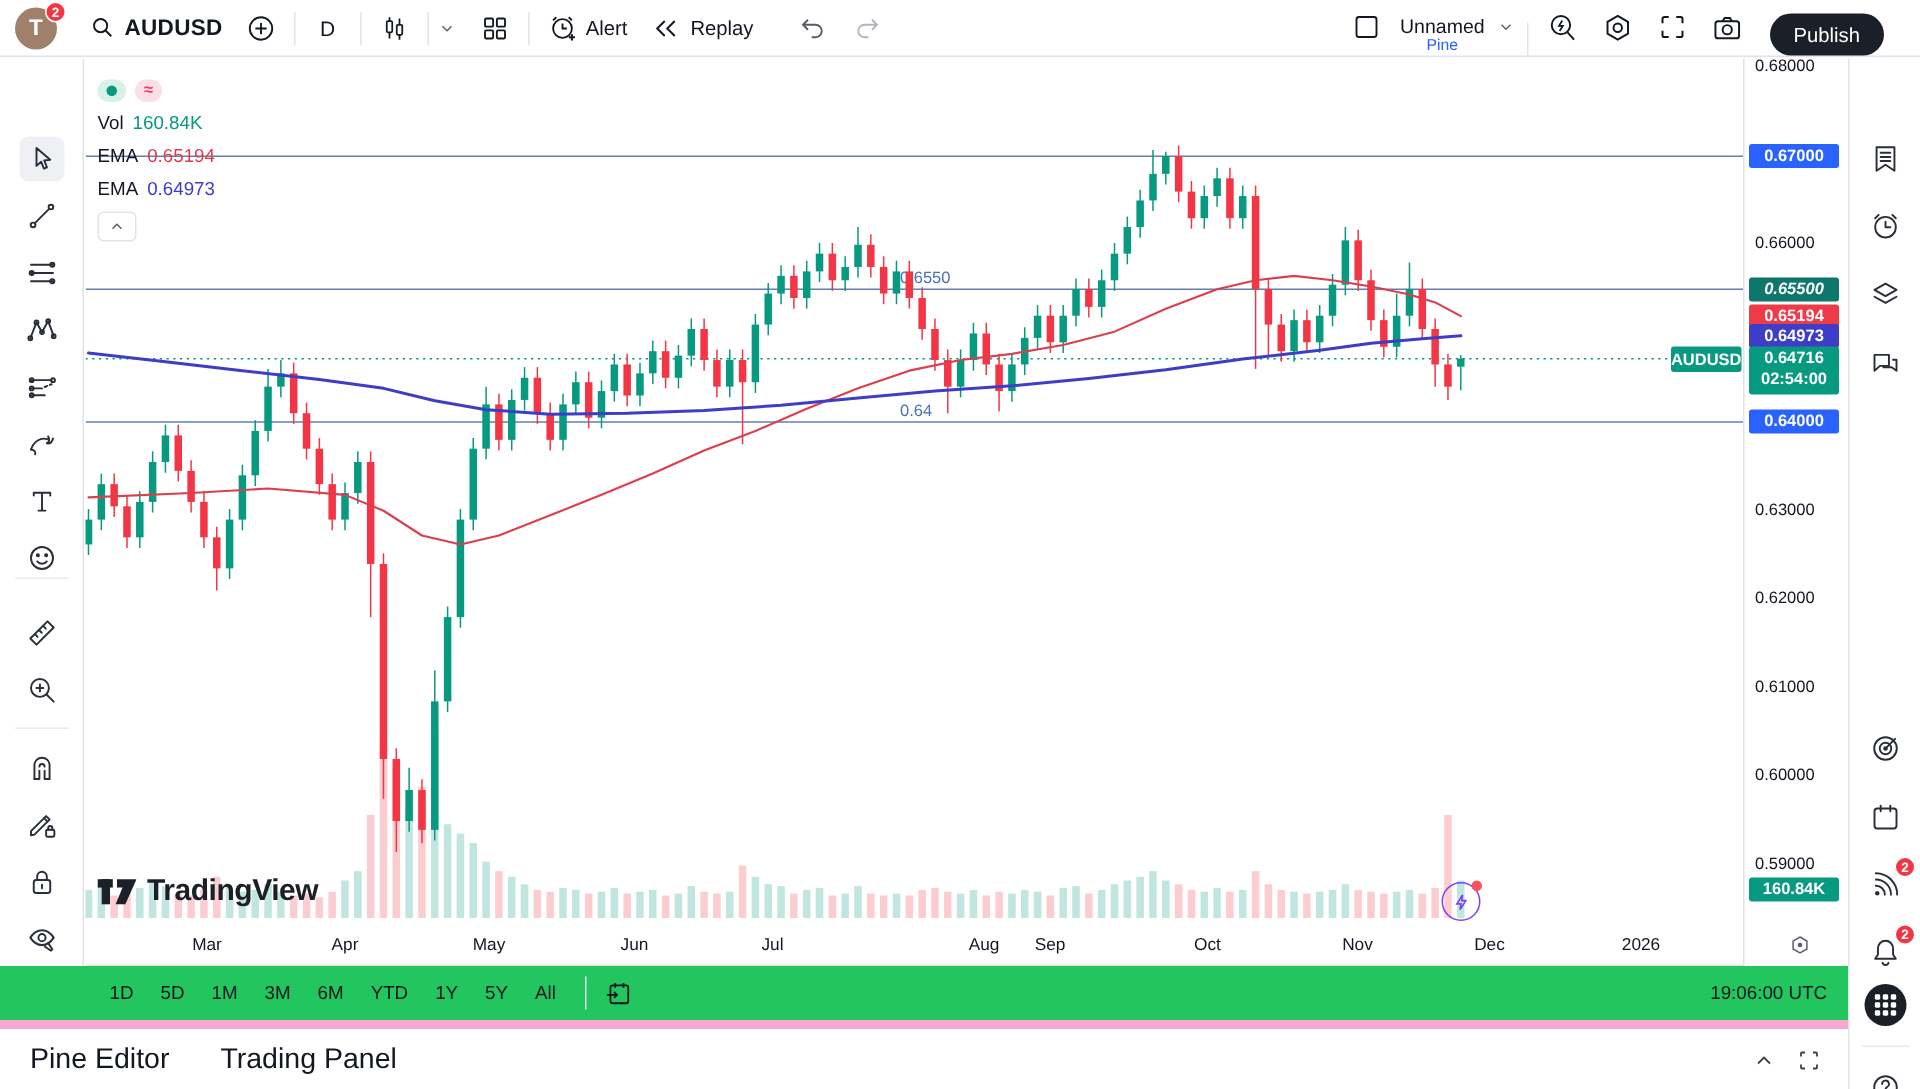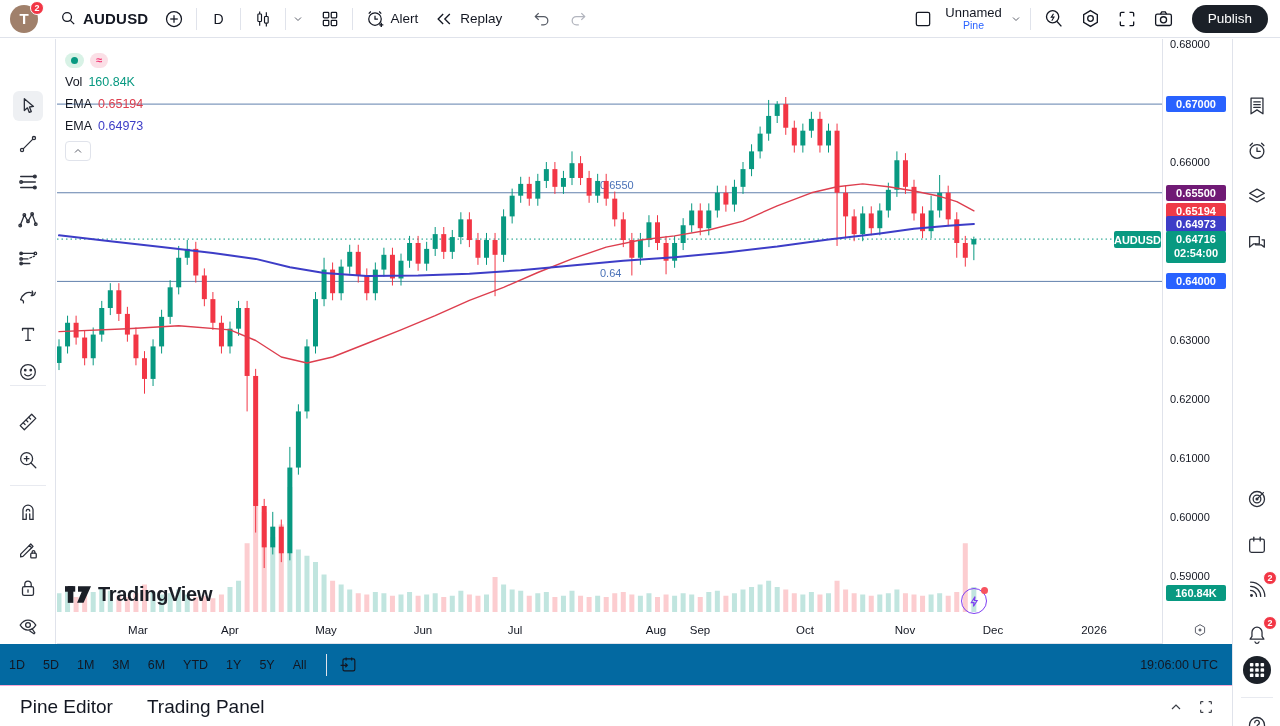--- a/index.html
+++ b/index.html
@@ -4,21 +4,21 @@
 <style>
   * { margin:0; padding:0; box-sizing:border-box; }
   html,body { width:1280px; height:726px; overflow:hidden; background:#fff;
     font-family:"Liberation Sans","DejaVu Sans",sans-serif; color:#131722; }
   #app { position:relative; width:1280px; height:726px; background:#fff; }
 
   
   #topbar { position:absolute; left:0; top:0; width:1280px; height:38px; background:#fff;
     border-bottom:1px solid #e0e3eb; display:flex; align-items:center; z-index:30; }
   .tb-left { display:flex; align-items:center; height:100%; }
-  .tb-right { display:flex; align-items:center; height:100%; margin-left:auto; padding-right:12px; }
+  .tb-right { display:flex; align-items:flex-end; height:100%; margin-left:auto; padding-right:24px; }
   .avatar { width:28px; height:28px; border-radius:50%; background:#a0806b; color:#fff;
     font-weight:bold; font-size:15px; display:flex; align-items:center; justify-content:center;
     margin:0 14px 0 10px; position:relative; cursor:pointer; }
   .avatar .nbadge { position:absolute; top:-4px; right:-6px; }
   .nbadge { background:#f23645; color:#fff; font-size:9px; font-weight:bold; min-width:14px;
     height:14px; border-radius:8px; display:flex; align-items:center; justify-content:center;
     padding:0 3px; border:1px solid #fff; }
   .tb-btn { display:flex; align-items:center; gap:6px; padding:0 8px; height:38px; cursor:pointer;
     font-size:13.5px; color:#131722; }
   .tb-sep { width:1px; height:22px; background:#e0e3eb; margin:0 4px; }
@@ -80,22 +80,22 @@
   .pa-badge.two { height:32px; flex-direction:column; line-height:1.25; }
   #axis-gear { position:absolute; left:1192px; top:622px; width:18px; height:18px; z-index:16;
     cursor:pointer; }
 
   
   #time-axis { position:absolute; left:57px; top:618px; width:1105px; height:26px; background:#fff;
     border-bottom:1px solid #e0e3eb; z-index:15; cursor:ew-resize; }
   .ta-label { position:absolute; top:6px; font-size:11.5px; color:#131722; transform:translateX(-50%); }
 
   
-  #bottom-toolbar { position:absolute; left:0; top:644px; width:1232px; height:42px; background:#0369a1;
-    border-bottom:1px solid #f9a8d4; display:flex; align-items:center; z-index:25; }
+  #bottom-toolbar { position:absolute; left:0; top:644px; width:1232px; height:42px; background:#22c55e;
+    border-bottom:6px solid #f9a8d4; display:flex; align-items:center; padding-left:64px; z-index:25; }
   .range-btn { font-size:12.5px; color:#131722; padding:4px 9px; border-radius:4px; cursor:pointer; }
   #goto-date { margin-left:10px; padding-left:12px; border-left:1px solid #e0e3eb; height:22px;
     display:flex; align-items:center; cursor:pointer; }
   #utc-time { margin-left:auto; padding-right:14px; font-size:12.5px; color:#131722; cursor:pointer; }
 
   
   #bottom-panel { position:absolute; left:0; top:687px; width:1232px; height:39px; background:#fff;
     display:flex; align-items:center; z-index:25; }
   .bp-tab { font-size:19px; color:#131722; margin-left:34px; cursor:pointer; }
   .bp-tab:first-child { margin-left:20px; }
@@ -810,21 +810,21 @@
 
   <div id="price-axis">
       <div class="pa-label" style="top: -1px;">0.68000</div>
       <div class="pa-label" style="top: 117.2px;">0.66000</div>
       <div class="pa-label" style="top: 294.5px;">0.63000</div>
       <div class="pa-label" style="top: 353.6px;">0.62000</div>
       <div class="pa-label" style="top: 412.7px;">0.61000</div>
       <div class="pa-label" style="top: 471.8px;">0.60000</div>
       <div class="pa-label" style="top: 530.9px;">0.59000</div>
       <div class="pa-badge" style="top: 57.1px; background: rgb(41, 98, 255);">0.67000</div>
-      <div class="pa-badge" style="top: 146px; background: #701a75;">0.65500</div>
+      <div class="pa-badge" style="top: 146px; background: #0f766e; font-style: italic;">0.65500</div>
       <div class="pa-badge" style="top: 163.835px; background: rgb(239, 58, 71);">0.65194</div>
       <div class="pa-badge" style="top: 176.896px; background: rgb(61, 61, 199);">0.64973</div>
       <div class="pa-badge" style="top: 234.4px; background: rgb(41, 98, 255);">0.64000</div>
       <div class="pa-badge two" style="top: 192.084px; background: rgb(8, 153, 129);">
         <span>0.64716</span>
         <span>02:54:00</span>
       </div>
       <div class="pa-badge" style="top: 545.857px; background: rgb(8, 153, 129);">160.84K</div>
     </div>
   <div id="axis-gear">

